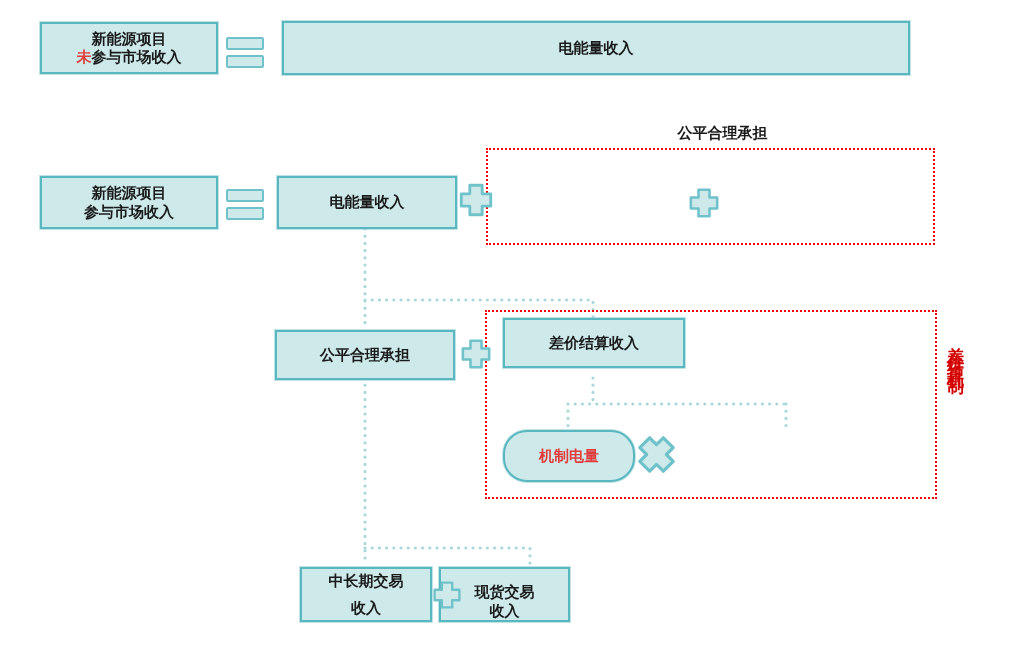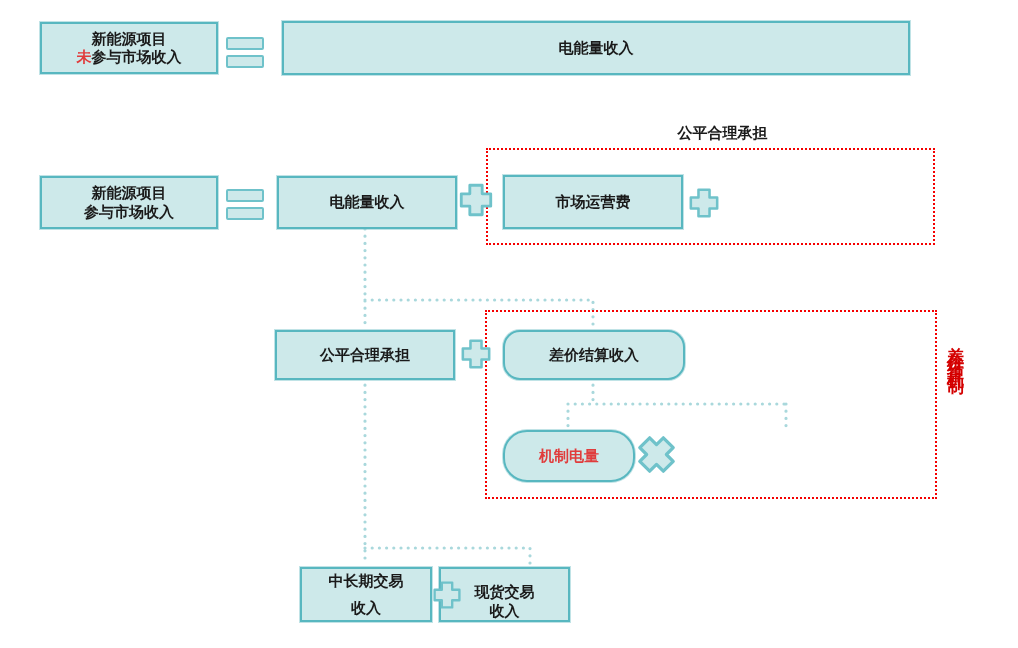--- a/index.html
+++ b/index.html
@@ -26,21 +26,21 @@
   }
   .box .red{color:var(--red-text);}
   .box.redtext{color:var(--red-text);}
   #r1-left{left:40px;top:22px;width:174px;height:48px;}
   #r1-wide{left:282px;top:21px;width:624px;height:50px;}
   #r2-left{left:40px;top:176px;width:174px;height:49px;}
   #r2-b1{left:277px;top:176px;width:176px;height:49px;}
   #r2-b2{left:503px;top:175px;width:176px;height:50px;}
   #r2-b3{left:729px;top:175px;width:199px;height:50px;}
   #r3-b1{left:275px;top:330px;width:176px;height:46px;}
-  #r3-b2{left:503px;top:330px;width:178px;height:46px;border-radius:17px;}
+  #r3-b2{left:503px;top:318px;width:178px;height:46px;}
   #mech1{left:503px;top:430px;width:128px;height:48px;border-radius:24px;}
   #mech2{left:677px;top:430px;width:211px;height:48px;}
   #r4-b1{left:300px;top:567px;width:128px;height:51px;gap:8px;}
   #r4-b2{left:439px;top:567px;width:127px;height:51px;justify-content:flex-end;}
   .equals{position:absolute;z-index:1;width:38px;display:flex;flex-direction:column;gap:5px;}
   #eq1{left:226px;top:37px;}
   #eq2{left:226px;top:189px;}
   .equals .bar{height:9px;background:var(--box-fill);border:2.5px solid var(--icon-border);border-radius:2px;}
   .op{position:absolute;z-index:2;}
   #plus1{left:457px;top:181px;width:38px;height:38px;}
@@ -91,21 +91,20 @@
     <div>参与市场收入</div>
   </div>
   <div class="equals" id="eq2">
     <div class="bar"></div>
     <div class="bar"></div>
   </div>
   <div class="box" id="r2-b1">电能量收入</div>
   <svg class="op" id="plus1" viewBox="0 0 40 40">
       <path d="M13.5 4.5 H26.5 V13.5 H35.5 V26.5 H26.5 V35.5 H13.5 V26.5 H4.5 V13.5 H13.5 Z"></path>
     </svg>
-  <div class="box" id="r2-b2">市场运营费</div>
   <svg class="op" id="plus2" viewBox="0 0 40 40">
       <path d="M13.5 4.5 H26.5 V13.5 H35.5 V26.5 H26.5 V35.5 H13.5 V26.5 H4.5 V13.5 H13.5 Z"></path>
     </svg>
 
   <div class="box" id="r3-b1">公平合理承担</div>
   <svg class="op" id="plus3" viewBox="0 0 40 40">
       <path d="M13.5 4.5 H26.5 V13.5 H35.5 V26.5 H26.5 V35.5 H13.5 V26.5 H4.5 V13.5 H13.5 Z"></path>
     </svg>
   <div class="box" id="r3-b2">差价结算收入</div>
 

